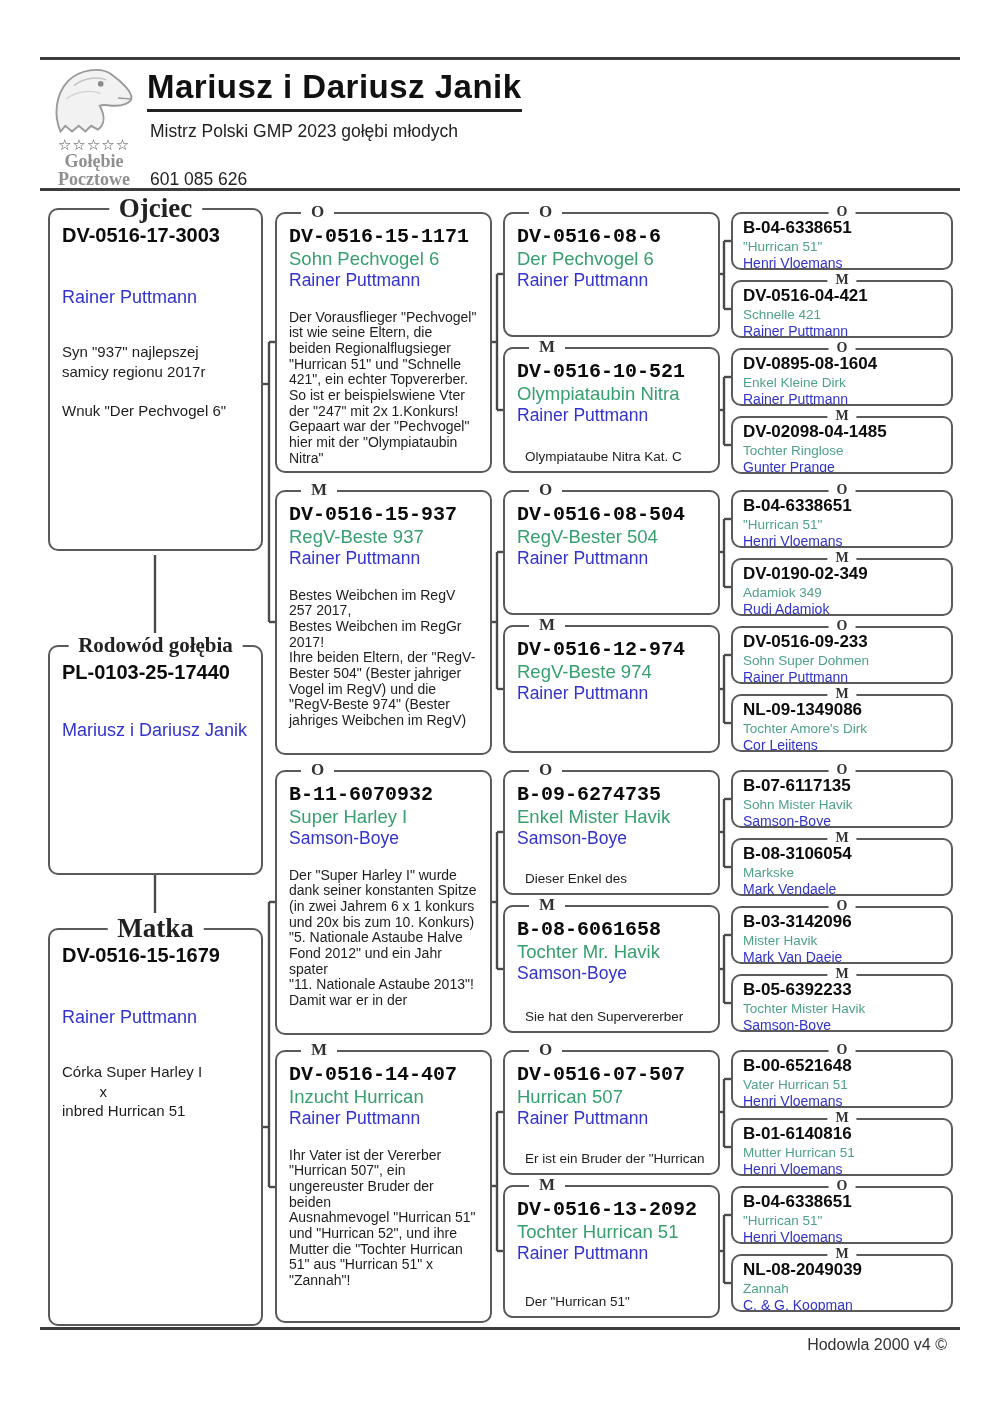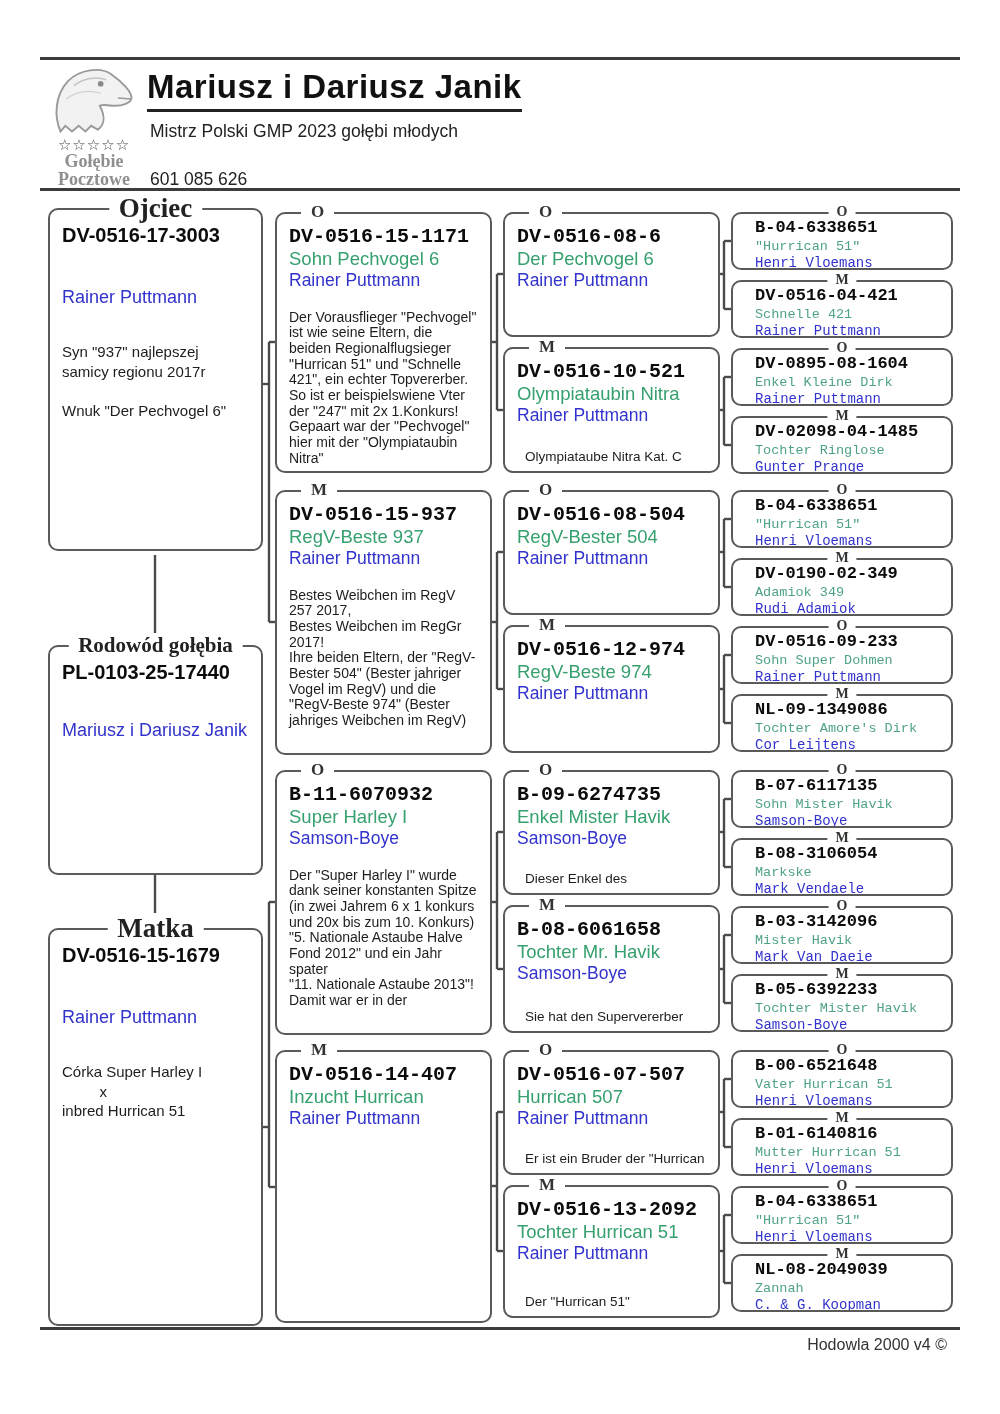--- a/index.html
+++ b/index.html
@@ -40,21 +40,21 @@
   .g2 .ring,.g3 .ring{font-size:20px;line-height:1.12;font-family:Liberation Mono, monospace;}
   .g2 .gname,.g3 .gname{font-size:18.5px;line-height:1.15;}
   .g2 .breeder,.g3 .breeder{font-size:17.5px;line-height:1.15;}
   .g2 .notes{font-size:14px;margin-top:20px;line-height:1.12;}
   
   .g3{left:503px;width:217px;}
   .g3 .pad{padding:12px;}
   .bottomnote{position:absolute;left:20px;bottom:7px;font-size:13.5px;color:#1d1d1d;white-space:nowrap;}
   
   .g4{left:731px;width:222px;}
-  .g4 .pad{padding:4px 22px;font-family:Liberation Mono, monospace;}
+  .g4 .pad{padding:4px 10px;}
   .g4 .ring{font-size:17px;line-height:1.22;}
   .g4 .gname{font-size:13.5px;line-height:1.22;color:#4fa287;}
   .g4 .breeder{font-size:14px;line-height:1.22;}
   .connectors{position:absolute;left:0;top:0;pointer-events:none;}
   .footer-credit{position:absolute;right:53px;top:1336px;font-size:16px;color:#333;}
 </style>
 </head>
 <body>
 
 <div class="page">
@@ -202,20 +202,22 @@
       <div class="notes">Der "Super Harley I" wurde dank seiner konstanten Spitze (in zwei Jahrem 6 x 1 konkurs und 20x bis zum 10. Konkurs) "5. Nationale Astaube Halve Fond 2012" und ein Jahr spater
 "11. Nationale Astaube 2013"! Damit war er in der</div>
     </div>
   </div>
   <div class="pbox g2" style="top:1050px;height:273px">
     <div class="sex-label">M</div>
     <div class="pad">
       <div class="ring">DV-0516-14-407</div>
       <div class="gname">Inzucht Hurrican</div>
       <div class="breeder">Rainer Puttmann</div>
+      <div class="notes">Ihr Vater ist der Vererber "Hurrican 507", ein ungereuster Bruder der beiden
+Ausnahmevogel "Hurrican 51" und "Hurrican 52", und ihre Mutter die "Tochter Hurrican 51" aus "Hurrican 51" x "Zannah"!</div>
     </div>
   </div>
 
   <div class="pbox g3" style="top:212px;height:125px">
     <div class="sex-label">O</div>
     <div class="pad">
       <div class="ring">DV-0516-08-6</div>
       <div class="gname">Der Pechvogel 6</div>
       <div class="breeder">Rainer Puttmann</div>
     </div>

